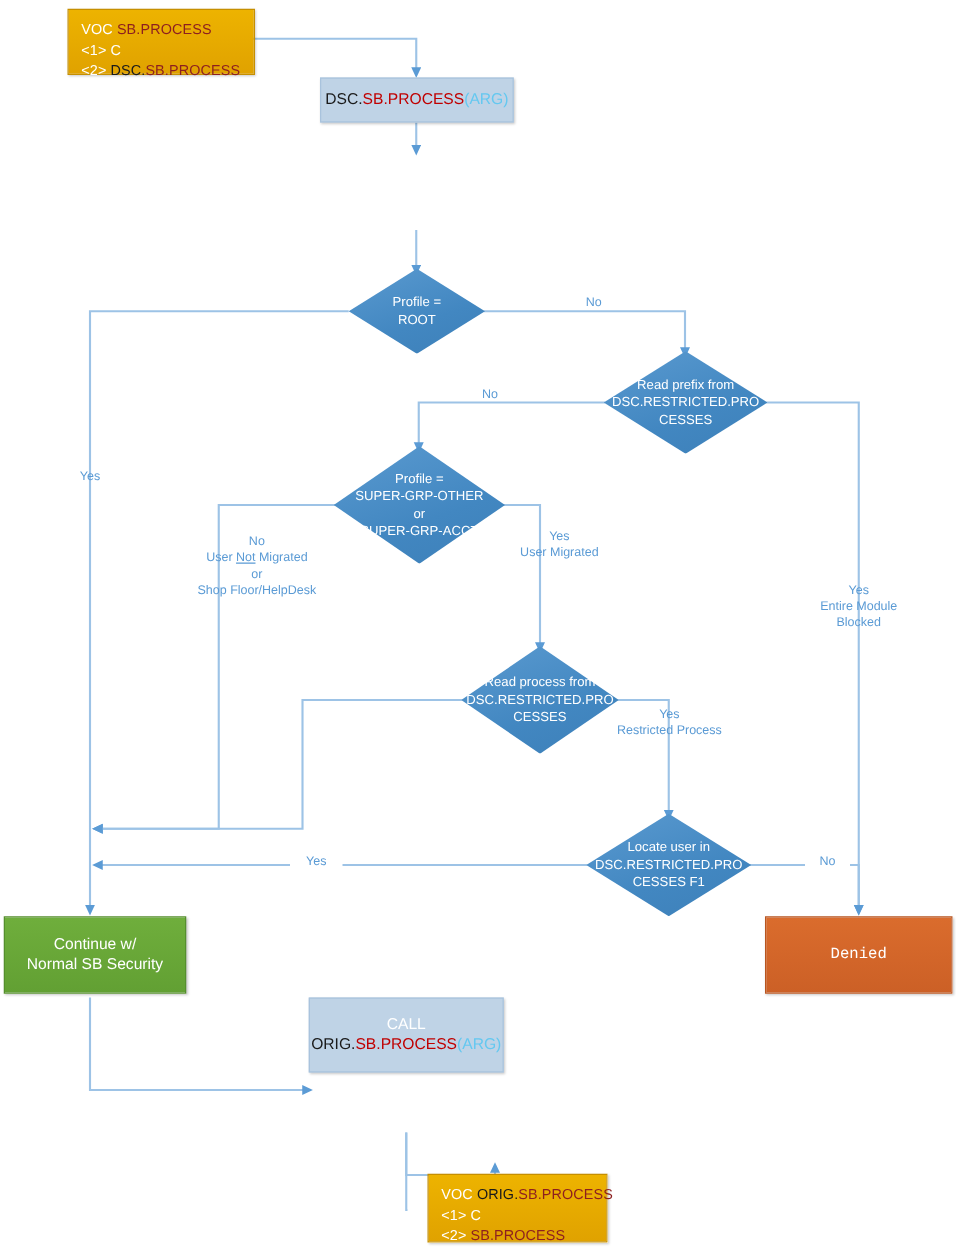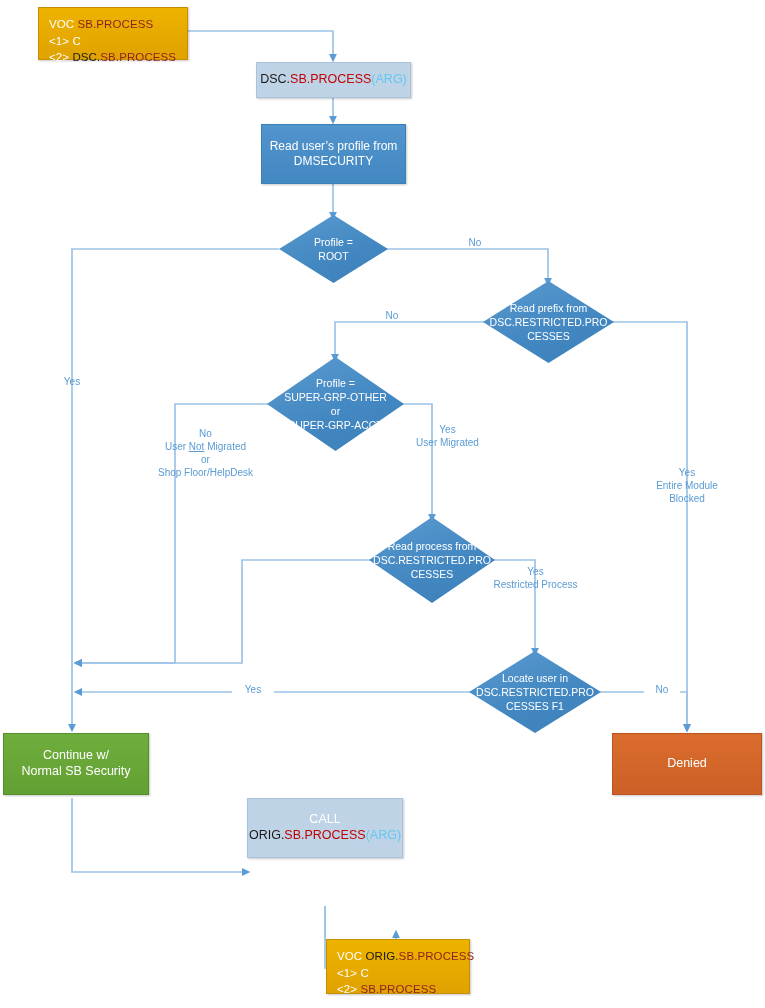--- a/index.html
+++ b/index.html
@@ -39,20 +39,21 @@
   .voc {
     background: #e8a800;
     background: linear-gradient(180deg,#edb300 0%, #e0a200 100%);
     border: 1px solid #c68f00;
     justify-content: flex-start;
     align-items: flex-start;
     padding: 8px 10px;
     font-size: 11.5px;
     text-align: left;
     letter-spacing: 0.1px;
+    margin-left: 16px;
   }
   .voc .ln { display:block; white-space: nowrap; line-height: 1.45; }
   .blue-pale {
     background: #bfd3e6;
     border: 1px solid #a9c3dd;
     color: #ffffff;
     font-size: 12.5px;
   }
   .blue-solid {
     background: #4a8fc8;
@@ -171,26 +172,20 @@
       <span class="ln"><span class="t-white">&lt;2&gt; </span><span class="t-black">DSC.</span><span class="t-dred">SB.PROCESS</span></span>
     </div>
   </div>
 
   <div class="node rect blue-pale" style="left:256px; top:62px; width:155px; height:36px;">
     <div style="white-space:nowrap;text-align:center;">
       <span class="t-black">DSC.</span><span class="t-red">SB.PROCESS</span><span class="t-cyan">(ARG)</span>
     </div>
   </div>
 
-  <div class="node rect blue-solid" style="left:261px; top:124px; width:145px; height:60px;">
-    <div>
-      <div>Read user’s profile from</div>
-      <div>DMSECURITY</div>
-    </div>
-  </div>
 
   <div class="diamond" style="left:279px; top:215px; width:109px; height:68px;">
     <div class="dshape"></div>
     <div class="dlabel">
       <div>
         <div>Profile =</div>
         <div>ROOT</div>
       </div>
     </div>
   </div>
@@ -240,21 +235,21 @@
     </div>
   </div>
 
   <div class="node rect green" style="left:3px; top:733px; width:146px; height:62px;">
     <div>
       <div>Continue w/</div>
       <div>Normal SB Security</div>
     </div>
   </div>
 
-  <div class="node rect orange" style="left:612px; top:733px; width:150px; height:62px;">
+  <div class="node rect orange" style="left:612px; top:733px; width:150px; height:62px;font-family:Liberation Mono, monospace;">
     <div>Denied</div>
   </div>
 
   <div class="node rect blue-pale" style="left:247px; top:798px; width:156px; height:60px;">
     <div>
       <div class="t-white">CALL</div>
       <div style="white-space:nowrap;"><span class="t-black">ORIG.</span><span class="t-red">SB.PROCESS</span><span class="t-cyan">(ARG)</span></div>
     </div>
   </div>
 

